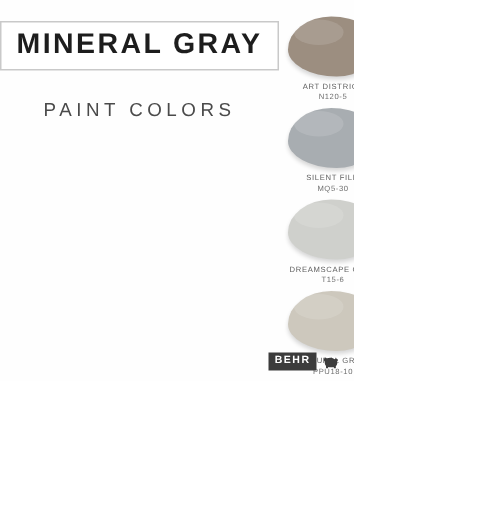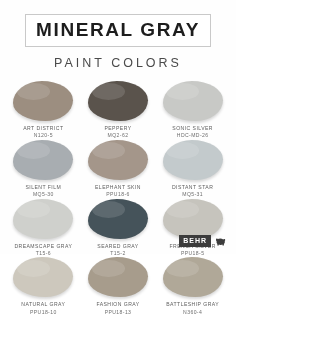--- a/index.html
+++ b/index.html
@@ -9,21 +9,21 @@
     font-family:"Liberation Sans", sans-serif;
     overflow:hidden;
     position:relative;
   }
   .pin{
     width:236px;height:254px;
     position:relative;
     box-sizing:border-box;
     background:#fefefe;
     display:flex;
-    flex-direction:column;
+    flex-direction:row;
   }
 
   
   .header{
     padding:14px 0 0 0;
     text-align:center;
     flex:0 0 auto;
   }
   .title-box{
     margin:0 auto;
@@ -36,21 +36,21 @@
   .title{
     font-family:"Liberation Sans", sans-serif;
     font-size:19px;
     line-height:20px;
     letter-spacing:1.6px;
     font-weight:700;
     color:#1d1d1d;
     white-space:nowrap;
   }
   .subtitle{
-    margin-top:9px;
+    margin-top:19px;
     font-size:12.5px;
     letter-spacing:3.0px;
     color:#4a4a4a;
     font-weight:400;
     white-space:nowrap;
   }
 
   
   .grid{
     margin-top:10px;

